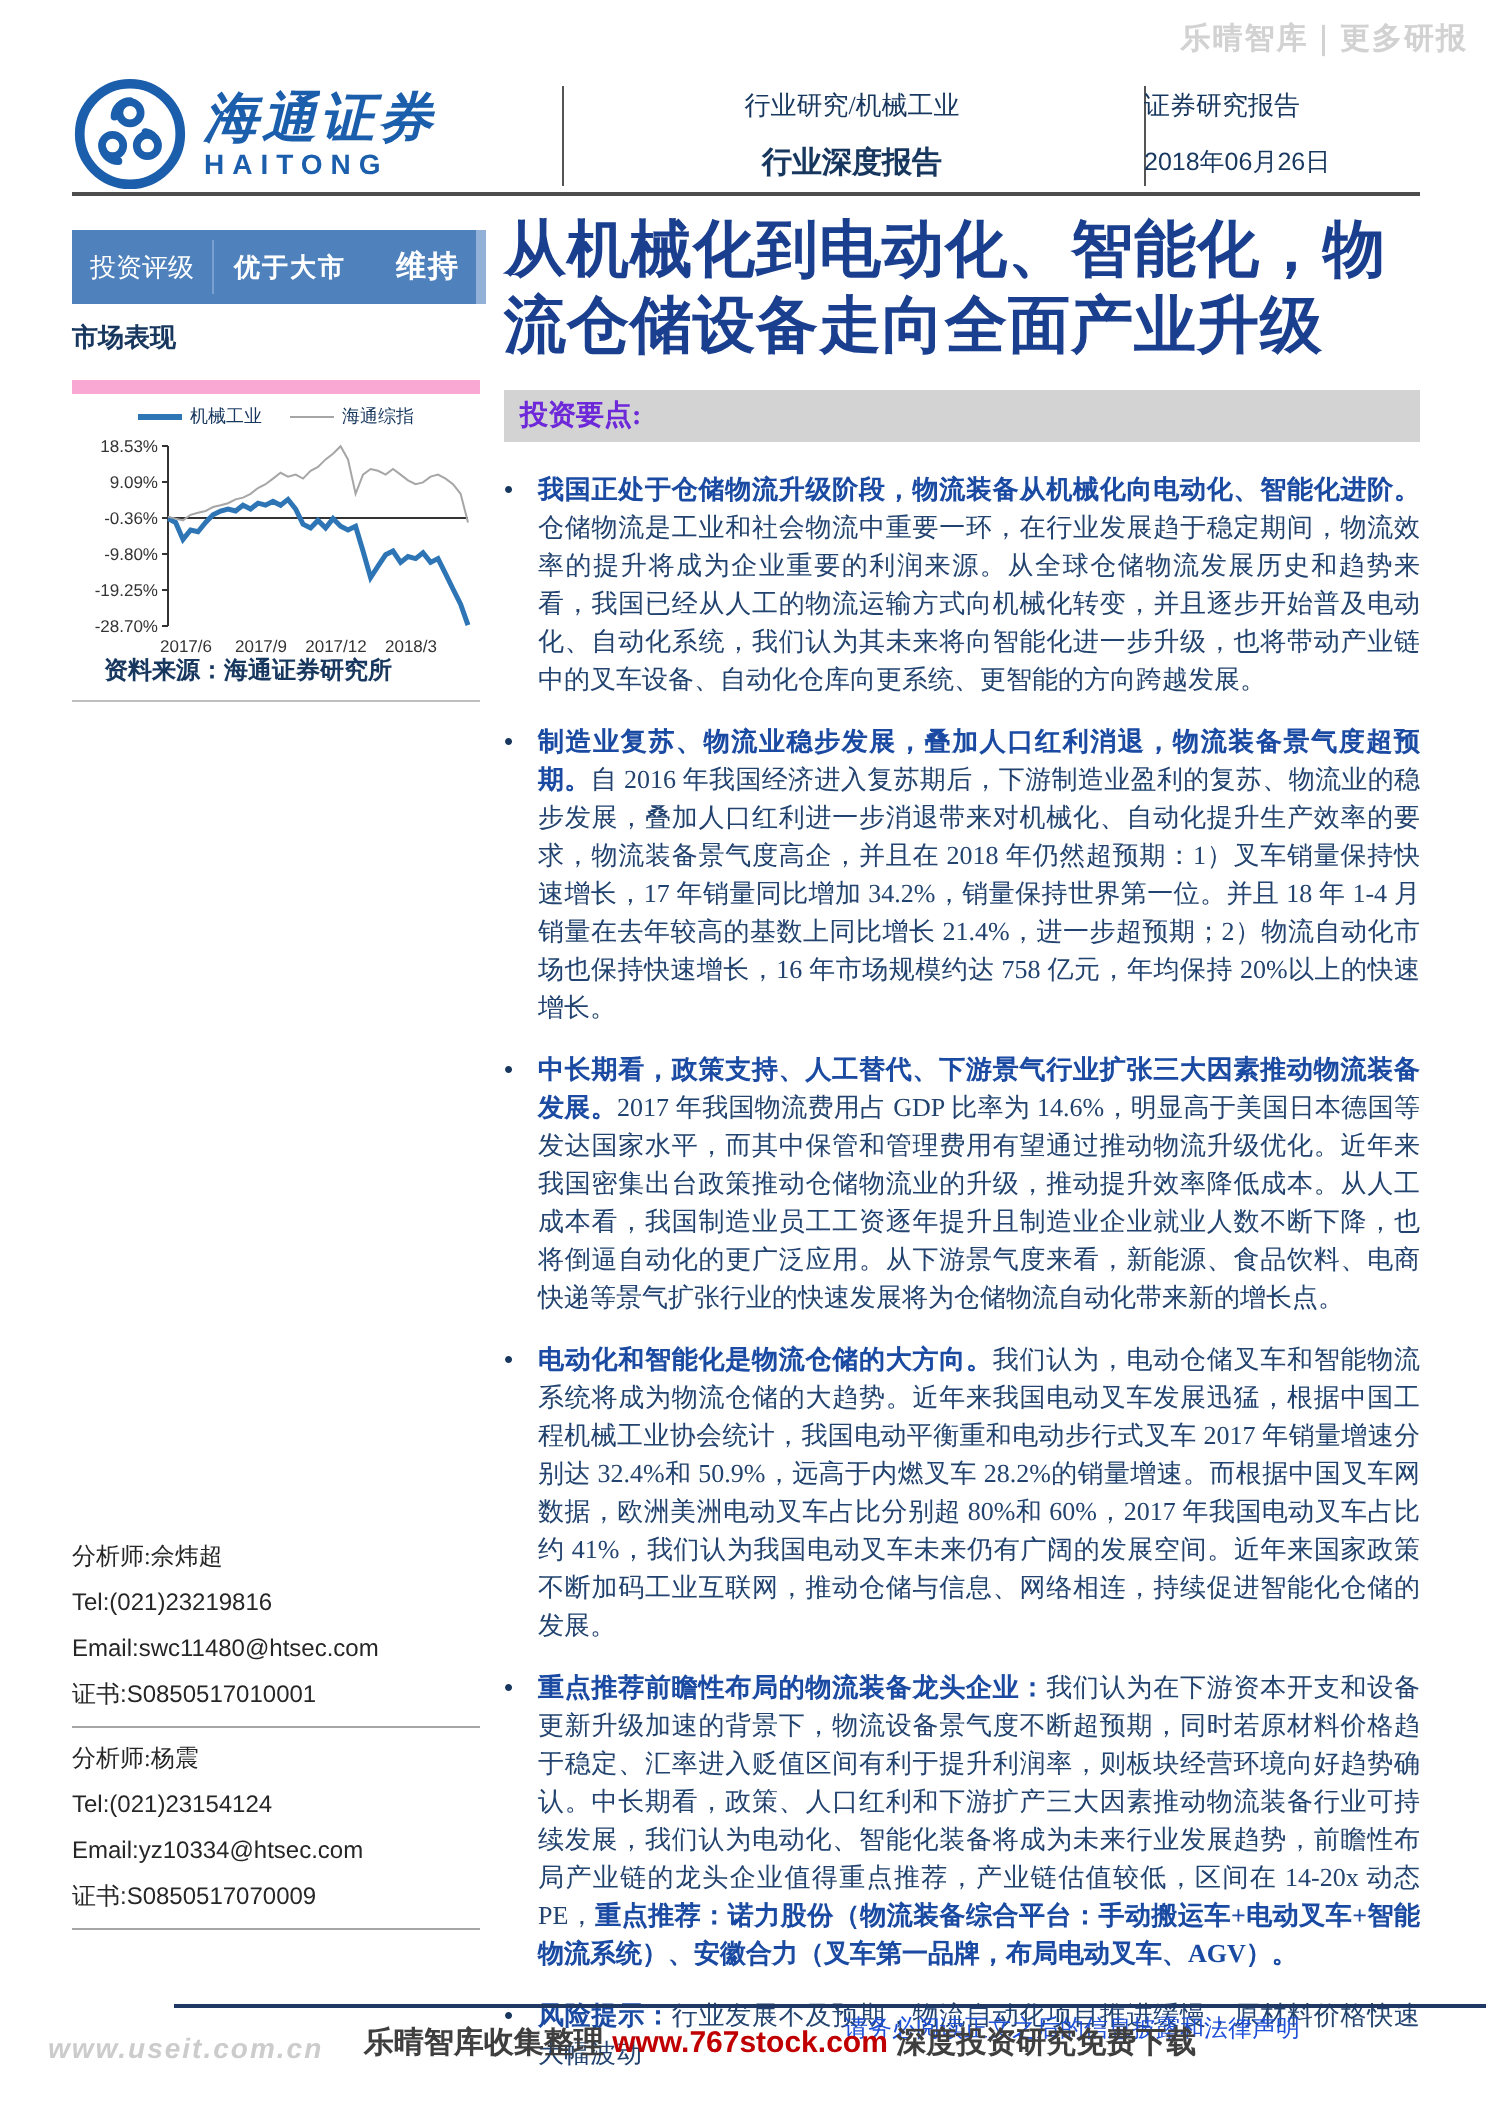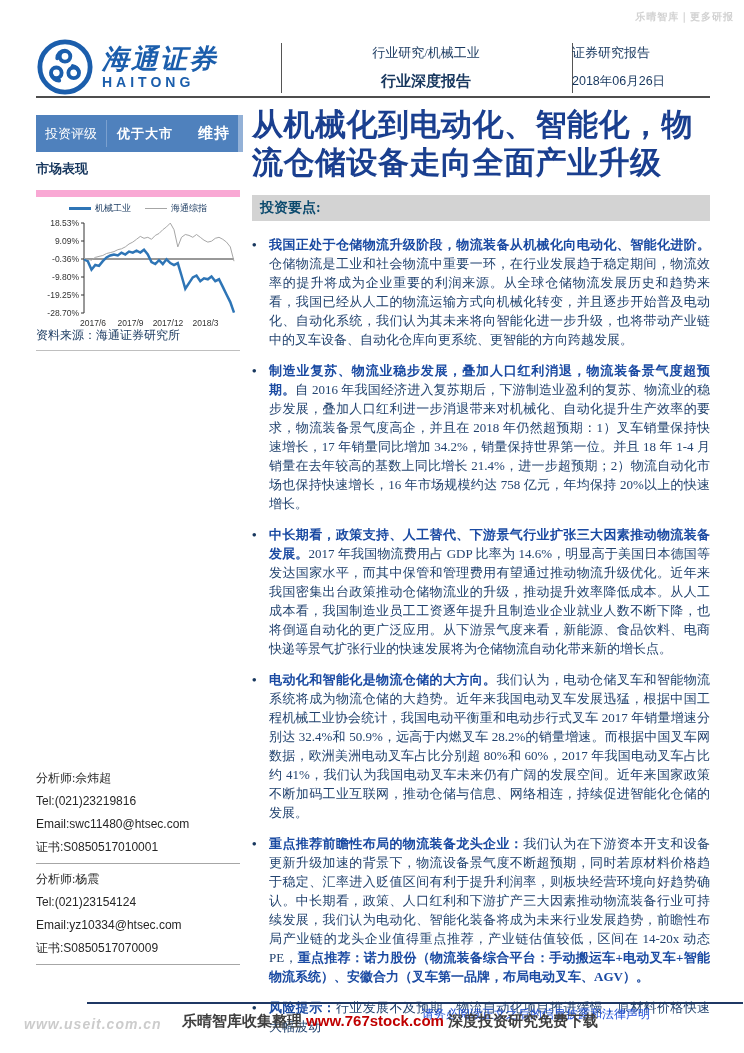--- a/index.html
+++ b/index.html
@@ -1,21 +1,21 @@
 <!DOCTYPE html>
 <html><head>
 <meta charset="utf-8">
 <style>
   html,body{margin:0;padding:0;background:#e8e8e8;}
   .page{position:relative;width:744px;height:1053px;background:#ffffff;margin:0 auto;
         font-family:"Liberation Serif",serif;overflow:hidden;}
 
   
   .wm-topright{position:absolute;top:10px;right:10px;font-family:"Liberation Sans",sans-serif;
-        font-size:10px;font-weight:bold;color:#d2d2d2;letter-spacing:1px;}
+        font-size:15px;font-weight:bold;color:#d2d2d2;letter-spacing:1px;}
   .wm-bottomleft{position:absolute;left:24px;top:1016px;font-family:"Liberation Sans",sans-serif;
         font-style:italic;font-weight:bold;font-size:14px;color:#cccccc;letter-spacing:1px;}
   .wm-bottomcenter{position:absolute;left:120px;top:1012px;width:540px;text-align:center;
         font-family:"Liberation Sans",sans-serif;font-size:15px;font-weight:bold;color:#3f3f3f;z-index:5;}
   .wm-bottomcenter .url{color:#c00000;}
 
   
   .header{position:absolute;left:36px;top:40px;width:674px;height:56px;}
   .logo{position:absolute;left:0;top:-2px;display:flex;align-items:center;}
   .logo-mark{width:58px;height:58px;}
@@ -43,32 +43,32 @@
   .market-title{position:absolute;left:36px;top:160px;font-size:13px;font-weight:bold;color:#17375e;}
 
   .chart-box{position:absolute;left:36px;top:190px;width:204px;border-top:7px solid #f9a8d4;padding-top:4px;}
   .chart-legend{display:flex;justify-content:center;gap:14px;align-items:center;height:14px;}
   .legend-item{display:flex;align-items:center;gap:4px;font-size:9px;color:#17375e;}
   .legend-swatch-blue{width:22px;height:3px;background:#2e75b6;}
   .legend-swatch-gray{width:22px;height:1px;background:#a6a6a6;}
   #chart-svg{display:block;}
   #chart-svg text{font-family:"Liberation Sans",sans-serif;}
 
-  .chart-source{position:absolute;left:36px;top:327px;font-size:12px;color:#17375e;}
+  .chart-source{position:absolute;left:52px;top:327px;font-size:12px;color:#17375e;font-weight:bold;}
   .sidebar-hr1{position:absolute;left:36px;top:350px;width:204px;height:1px;background:#bfbfbf;}
 
   .analysts{position:absolute;left:36px;top:763px;width:204px;font-size:12px;color:#262626;}
   .analyst-name{font-size:12px;color:#262626;margin:4px 0 0 0;line-height:23px;}
   .analyst-row{font-family:"Liberation Sans",sans-serif;font-size:12px;line-height:23px;color:#262626;}
   .analyst-hr{border:none;border-top:1px solid #a6a6a6;margin:4px 0 2px 0;}
 
   
   .main{position:absolute;left:252px;top:106px;width:458px;}
   .doc-title{font-size:31px;font-weight:bold;color:#1a3f8f;line-height:38px;letter-spacing:0.5px;margin:0 0 13px 0;}
-  .section-bar{background:#d3d3d3;padding:4px 8px;font-size:14px;font-weight:bold;color:#0c4a6e;margin-bottom:12px;}
+  .section-bar{background:#d3d3d3;padding:4px 8px;font-size:14px;font-weight:bold;color:#6d28d9;margin-bottom:12px;}
   .bullets{margin-top:14px;}
   .bullet{position:relative;padding-left:17px;margin-bottom:12px;font-size:13px;line-height:19px;
         color:#22436f;text-align:justify;}
   .bullet-dot{position:absolute;left:0;top:0;color:#17375e;font-weight:bold;}
   .bullet .lead{font-weight:bold;color:#1a4aa2;}
   .bullet .tail{font-weight:bold;color:#1a4aa2;}
 
   
   .footer-line{position:absolute;left:87px;top:1002px;width:656px;height:2px;background:#1f3864;}
   .footer-disclaimer{position:absolute;right:8px;top:1006px;width:400px;text-align:center;

